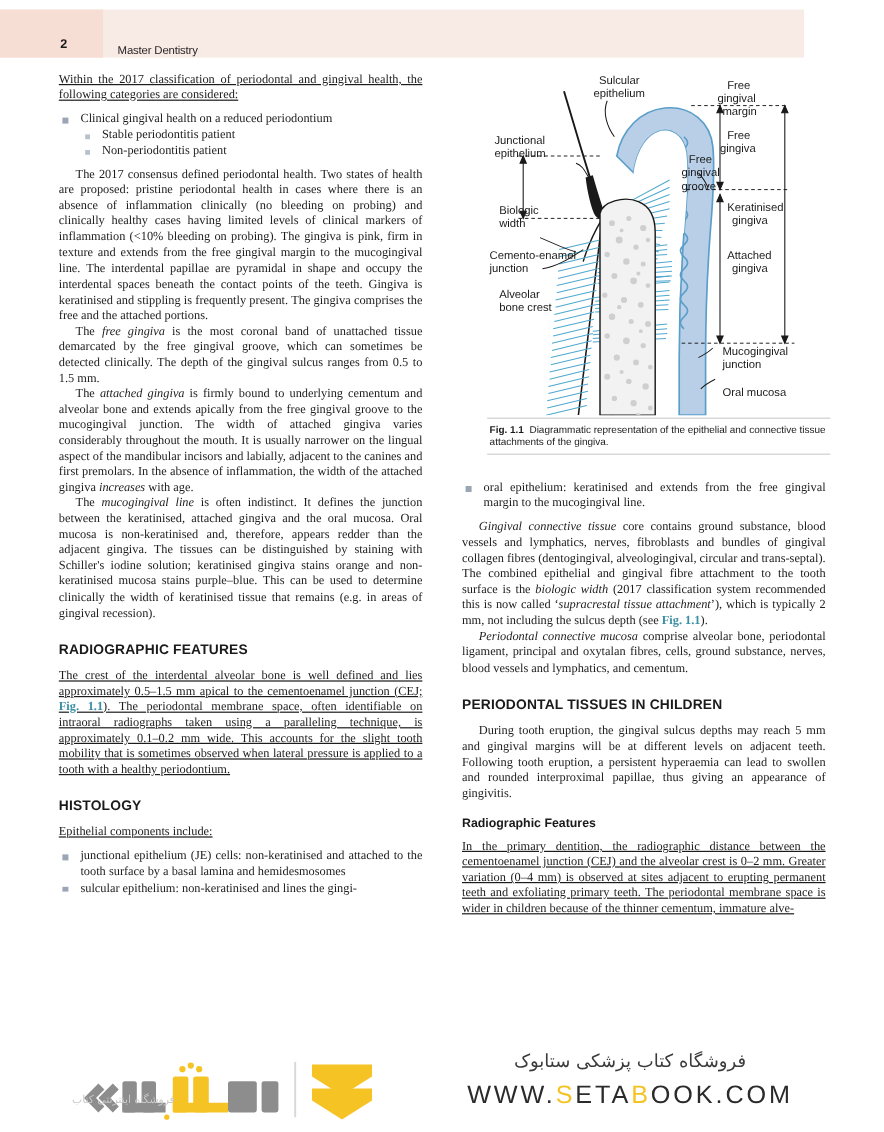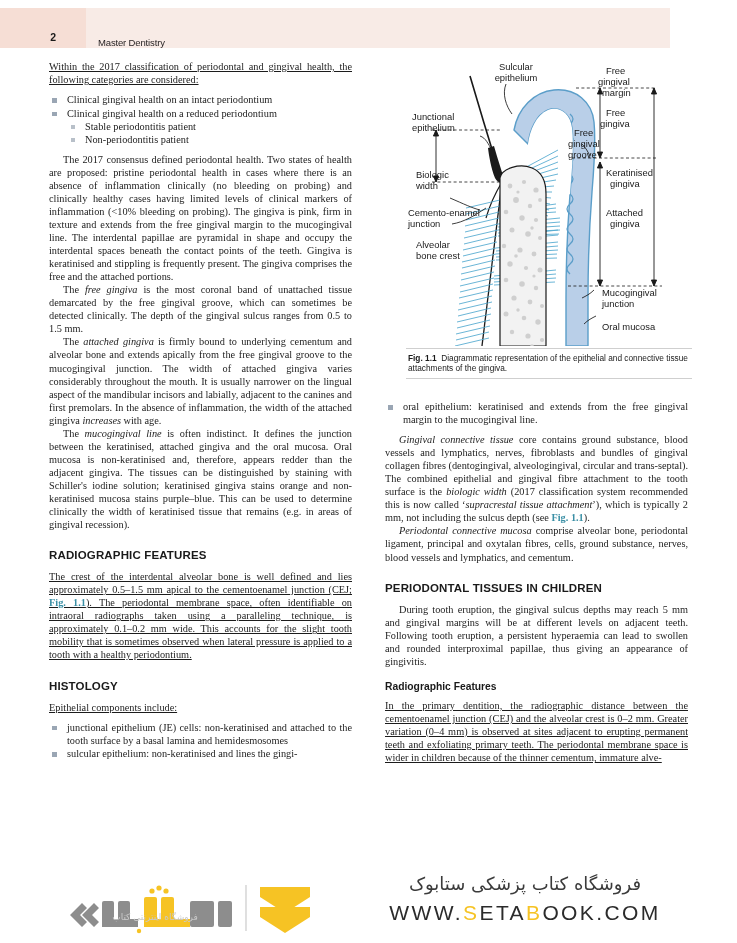--- a/index.html
+++ b/index.html
@@ -178,36 +178,36 @@
   }
   .footer-logo {
     position: absolute;
     left: 60px; top: 8px;
     width: 250px; height: 60px;
   }
   .footer-logo-sub {
     position: absolute;
     left: 60px; top: 45px;
     width: 190px;
-    text-align: center;
+    text-align: left;
     direction: rtl;
     font-family: "DejaVu Sans", sans-serif;
     font-size: 9px;
     color: #c9c9c9;
   }
   .footer-right {
     position: absolute;
     right: 22px; top: 6px;
     width: 380px;
     text-align: center;
   }
   .footer-fa {
     direction: rtl;
     font-family: "DejaVu Sans", sans-serif;
-    font-size: 18px;
+    font-size: 15px;
     color: #3b3b3b;
     line-height: 22px;
     white-space: nowrap;
   }
   .footer-url {
     font-family: "Liberation Sans", sans-serif;
     font-size: 21px;
     letter-spacing: 2.4px;
     color: #2b2b2b;
     margin-top: 6px;
@@ -222,21 +222,20 @@
   <div class="header-pagenum-block"></div>
   <div class="header-pagenum">2</div>
   <div class="header-title">Master Dentistry</div>
 </div>
 
 <div class="col col-left">
 
   <p class="noindent">Within the 2017 classification of periodontal and gingival health, the following categories are considered:</p>
 
   <ul class="bullets">
-    <li>Clinical gingival health on an intact periodontium</li>
     <li>
       <span>Clinical gingival health on a reduced periodontium</span>
       <ul class="subbullets">
         <li>Stable periodontitis patient</li>
         <li>Non-periodontitis patient</li>
       </ul>
     </li>
   </ul>
 
   <p class="indent">The 2017 consensus defined periodontal health. Two states of health are proposed: pristine periodontal health in cases where there is an absence of inflammation clinically (no bleeding on probing) and clinically healthy cases having limited levels of clinical markers of inflammation (&lt;10% bleeding on probing). The gingiva is pink, firm in texture and extends from the free gingival margin to the mucogingival line. The interdental papillae are pyramidal in shape and occupy the interdental spaces beneath the contact points of the teeth. Gingiva is keratinised and stippling is frequently present. The gingiva comprises the free and the attached portions.</p>

